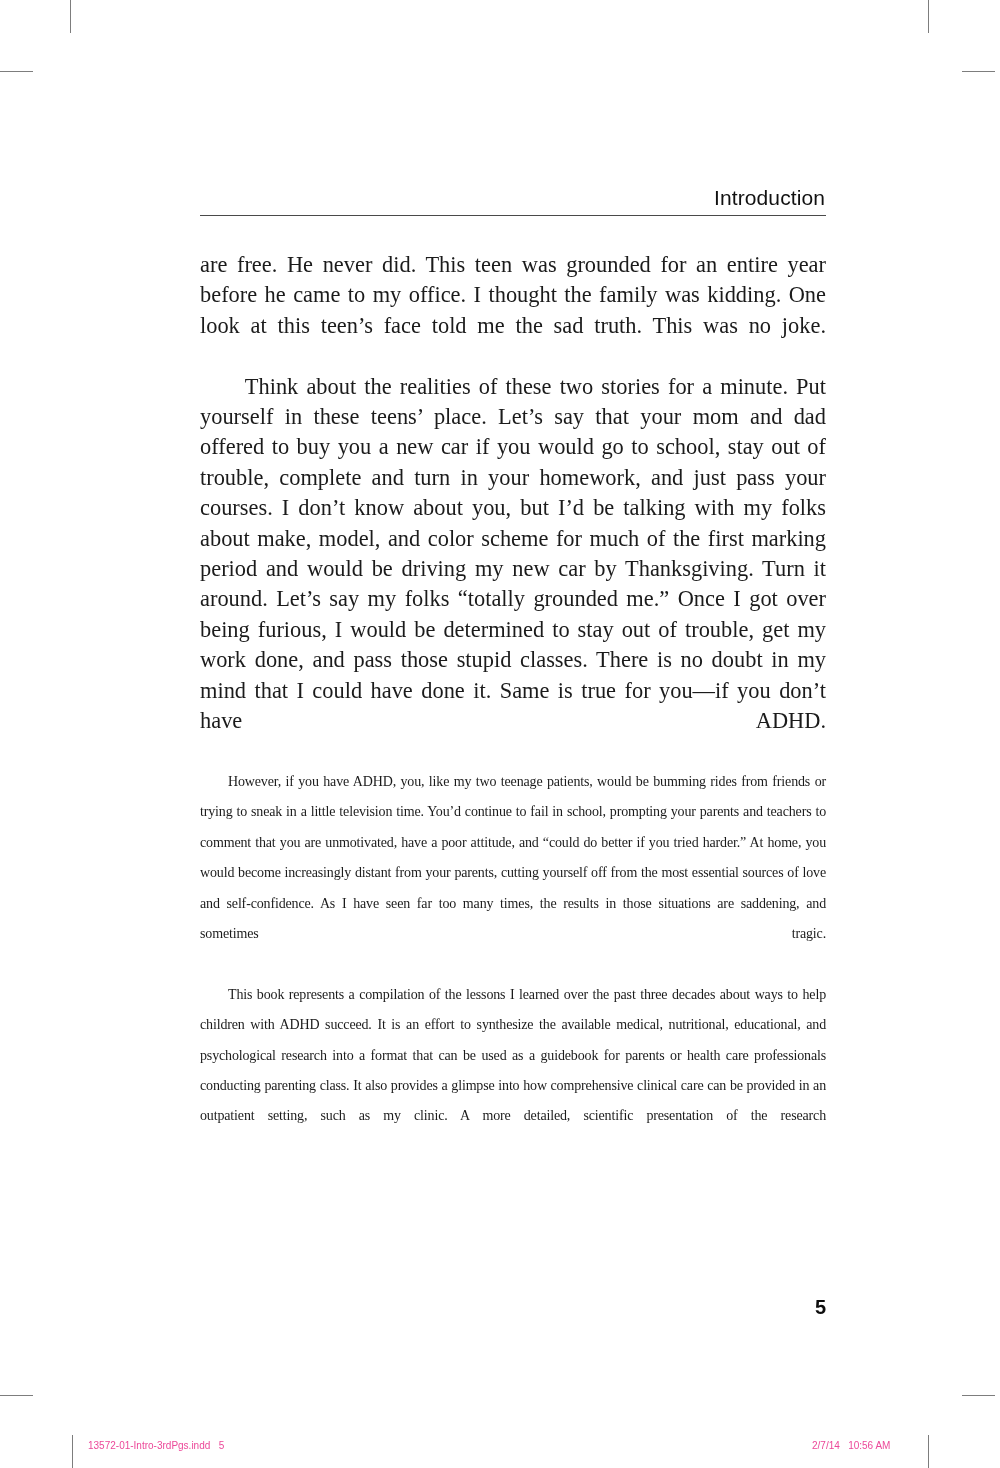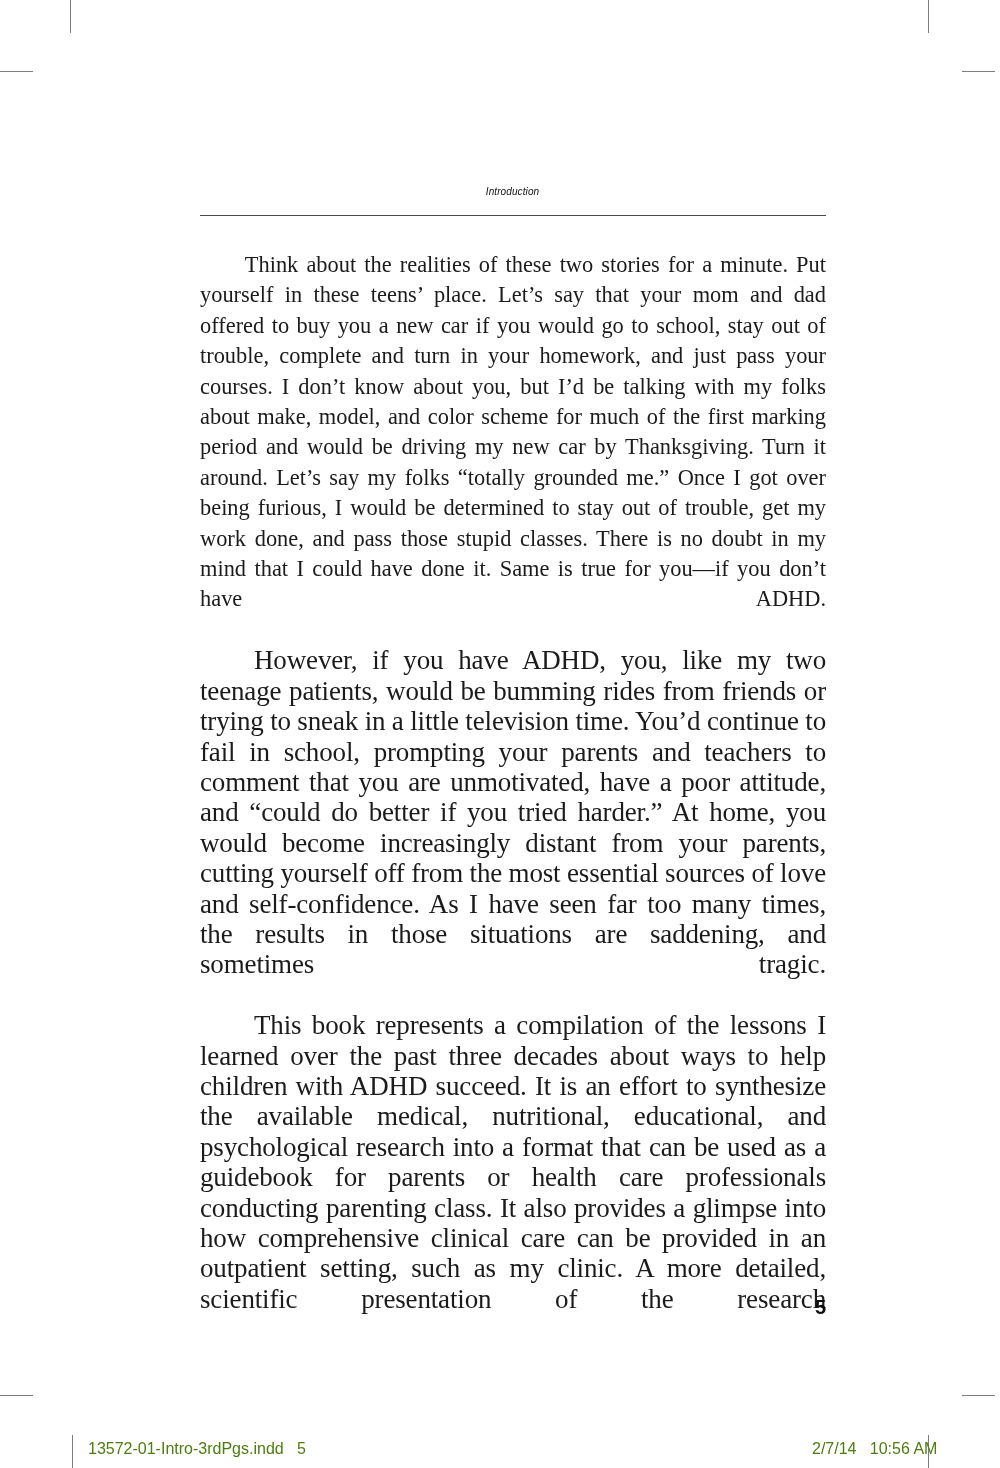--- a/index.html
+++ b/index.html
@@ -35,24 +35,23 @@
   .crop-bl-h { left: 0;     top: 1395px; }
   .crop-br-v { left: 928px; top: 1435px; height: 33px; }
   .crop-br-h { left: 962px; top: 1395px; }
 
   
   .running-head {
     position: absolute;
     left: 200px;
     top: 186px;
     width: 625px;
-    text-align: center;
+    text-align: right;
     font-family: "Liberation Sans", "DejaVu Sans", sans-serif;
-    font-style: italic;
-    font-size: 10px;
+    font-size: 21px;
     color: #111111;
     letter-spacing: 0.1px;
   }
 
   .head-rule {
     position: absolute;
     left: 200px;
     top: 215px;
     width: 626px;
     height: 1.4px;
@@ -84,21 +83,21 @@
 
   
   .para::after {
     content: "";
     display: inline-block;
     width: 100%;
   }
 
   
   .para.tight {
-    font-size: 27px;
+    font-size: 14px;
     letter-spacing: -0.15px;
     word-spacing: -0.2px;
   }
 
   
   .folio {
     position: absolute;
     left: 200px;
     top: 1296px;
     width: 626px;
@@ -107,22 +106,22 @@
     font-weight: bold;
     font-size: 20px;
     color: #0d0d0d;
   }
 
   
   .slug {
     position: absolute;
     top: 1440px;
     font-family: "Liberation Sans", "DejaVu Sans", sans-serif;
-    font-size: 16px;
-    color: #4d7c0f;
+    font-size: 10px;
+    color: #ec4899;
     white-space: pre;
   }
   .slug-left  { left: 88px; }
   .slug-right { left: 812px; }
 </style>
 </head>
 <body>
 
 <div class="page">
 
@@ -132,20 +131,21 @@
   <div class="crop-mark crop-h crop-tr-h"></div>
   <div class="crop-mark crop-v crop-bl-v"></div>
   <div class="crop-mark crop-h crop-bl-h"></div>
   <div class="crop-mark crop-v crop-br-v"></div>
   <div class="crop-mark crop-h crop-br-h"></div>
 
   <div class="running-head">Introduction</div>
   <div class="head-rule"></div>
 
   <div class="text-block">
+    <p class="para">are free. He never did. This teen was grounded for an entire year before he came to my office. I thought the family was kidding. One look at this teen’s face told me the sad truth. This was no joke.</p>
     <p class="para indent">Think about the realities of these two stories for a minute. Put yourself in these teens’ place. Let’s say that your mom and dad offered to buy you a new car if you would go to school, stay out of trouble, complete and turn in your homework, and just pass your courses. I don’t know about you, but I’d be talking with my folks about make, model, and color scheme for much of the first marking period and would be driving my new car by Thanksgiving. Turn it around. Let’s say my folks “totally grounded me.” Once I got over being furious, I would be determined to stay out of trouble, get my work done, and pass those stupid classes. There is no doubt in my mind that I could have done it. Same is true for you—if you don’t have ADHD.</p>
     <p class="para indent tight">However, if you have ADHD, you, like my two teenage patients, would be bumming rides from friends or trying to sneak in a little television time. You’d continue to fail in school, prompting your parents and teachers to comment that you are unmotivated, have a poor attitude, and “could do better if you tried harder.” At home, you would become increasingly distant from your parents, cutting yourself off from the most essential sources of love and self-confidence. As I have seen far too many times, the results in those situations are saddening, and sometimes tragic.</p>
     <p class="para indent tight">This book represents a compilation of the lessons I learned over the past three decades about ways to help children with ADHD succeed. It is an effort to synthesize the available medical, nutritional, educational, and psychological research into a format that can be used as a guidebook for parents or health care professionals conducting parenting class. It also provides a glimpse into how comprehensive clinical care can be provided in an outpatient setting, such as my clinic. A more detailed, scientific presentation of the research</p>
   </div>
 
   <div class="folio">5</div>
 
   <div class="slug slug-left">13572-01-Intro-3rdPgs.indd   5</div>
   <div class="slug slug-right">2/7/14   10:56 AM</div>
 

